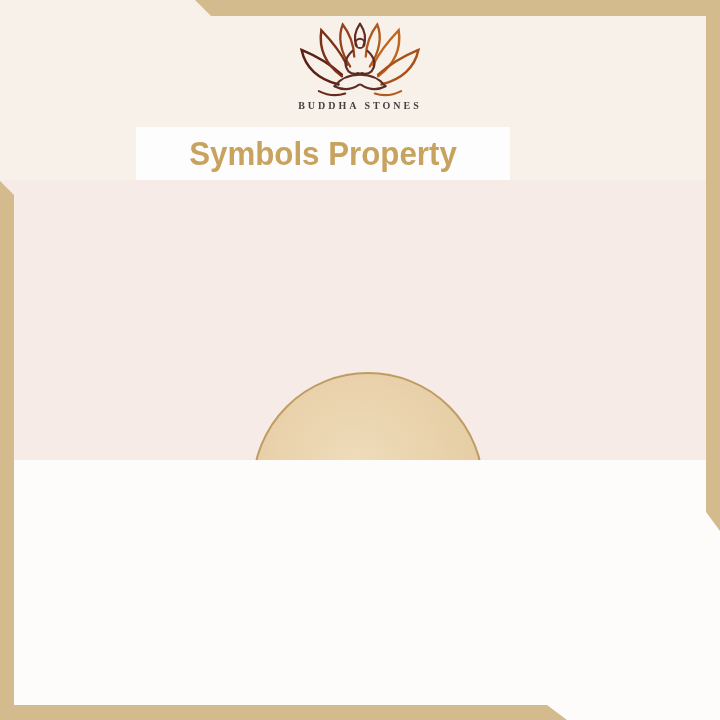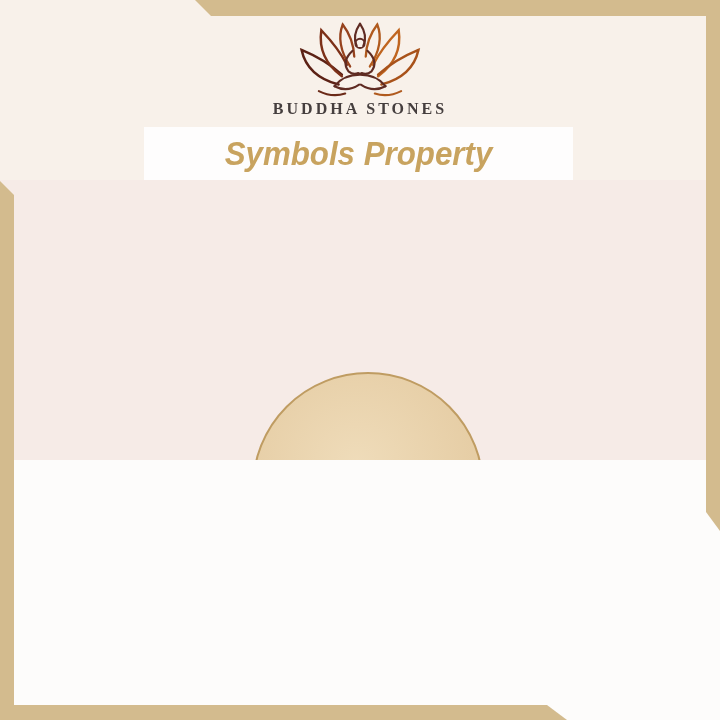--- a/index.html
+++ b/index.html
@@ -8,25 +8,25 @@
     background:#fcfbfa;font-family:"Liberation Sans",sans-serif;
   }
   
   .sec-top{position:absolute;left:0;top:0;width:720px;height:180px;background:#f8f1ea;}
   .sec-hero{position:absolute;left:0;top:180px;width:720px;height:280px;background:#f6ebe7;}
   .sec-content{position:absolute;left:0;top:460px;width:720px;height:260px;background:#fdfcfb;}
   
   .logo-svg{position:absolute;left:294px;top:22px;width:132px;height:79px;}
   .brand-name{
     position:absolute;left:0;top:100px;width:720px;text-align:center;
-    font-family:"Liberation Serif",serif;font-size:16px;font-weight:600;
+    font-family:"Liberation Serif",serif;font-size:10px;font-weight:600;
     letter-spacing:3px;color:#453e3e;
   }
   
-  .title-band{position:absolute;left:144px;top:127px;width:429px;height:53px;background:#fefdfd;font-style:italic;}
+  .title-band{position:absolute;left:136px;top:127px;width:374px;height:53px;background:#fefdfd;}
   .page-title{
     margin:0;width:100%;line-height:53px;text-align:center;
     font-size:34px;font-weight:bold;color:#c8a35f;
     transform:scaleX(.92);transform-origin:center;
   }
   
   .disc-svg{position:absolute;left:250px;top:190px;width:236px;height:236px;}
   
   .banner{
     position:absolute;left:0;top:408px;width:307px;height:34px;background:#c2a472;

